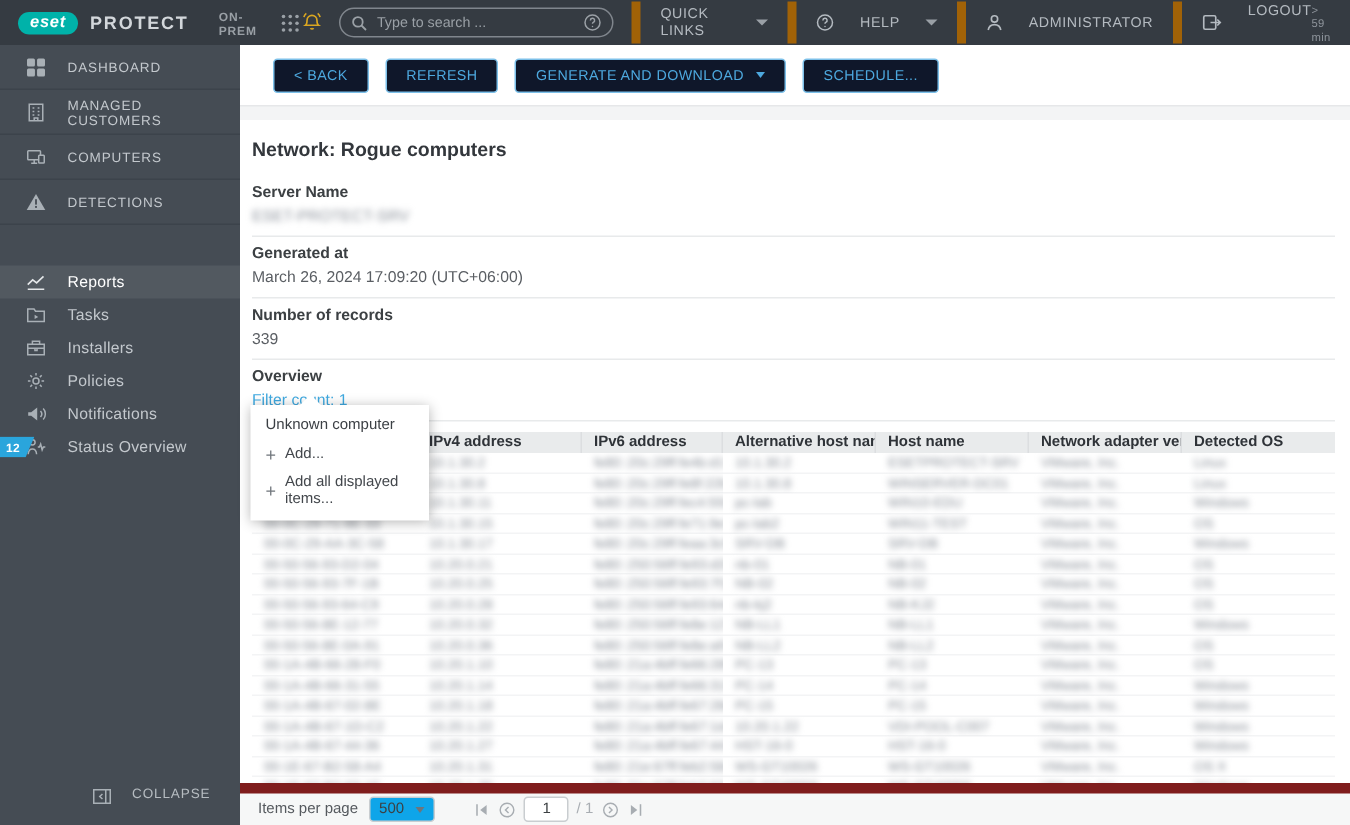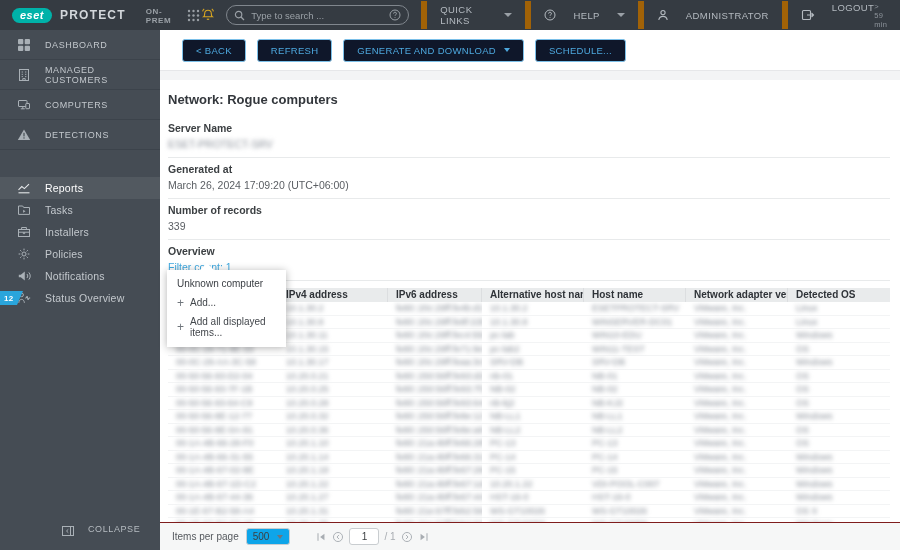--- a/index.html
+++ b/index.html
@@ -82,21 +82,21 @@
   .ctx::before { content:""; position:absolute; top:-7px; left:33px; width:0; height:0;
                  border-left:7px solid transparent; border-right:7px solid transparent;
                  border-bottom:7px solid #fff; }
   .ctx-header { padding:8px 10px 4px; font-size:10px; color:#3b3f44; }
   .ctx-item { display:flex; align-items:center; gap:6px; padding:4px 10px; font-size:10px;
               color:#43474c; cursor:pointer; }
   .plus { color:#70767c; font-size:12px; line-height:10px; font-weight:normal; }
 
   
   .pager { position:absolute; left:0; right:0; bottom:0; height:28px; background:#f6f7f7;
-           border-top:1px solid #7f1d1d; display:flex; align-items:center; gap:7px;
+           border-top:7px solid #7f1d1d; display:flex; align-items:center; gap:7px;
            padding-left:12px; font-size:10px; color:#55595e; }
   .ipp-select { border:1px solid #c9cdd0; border-radius:3px; background:#0ea5e9; height:17px;
                 display:flex; align-items:center; gap:8px; padding:0 6px; cursor:pointer; color:#3c4043; }
   .ipp-select .caret-down { border-top-color:#6f757b; border-left-width:3.5px; border-right-width:3.5px; }
   .pg-icons { display:flex; align-items:center; gap:5px; margin-left:18px; color:#a8adb2; }
   .pg-btn { cursor:pointer; display:flex; }
   .page-input { width:30px; height:17px; border:1px solid #c9cdd0; border-radius:3px;
                 text-align:center; font-size:10px; color:#3c4043; font-family:inherit; outline:none; }
 </style>
 </head>

